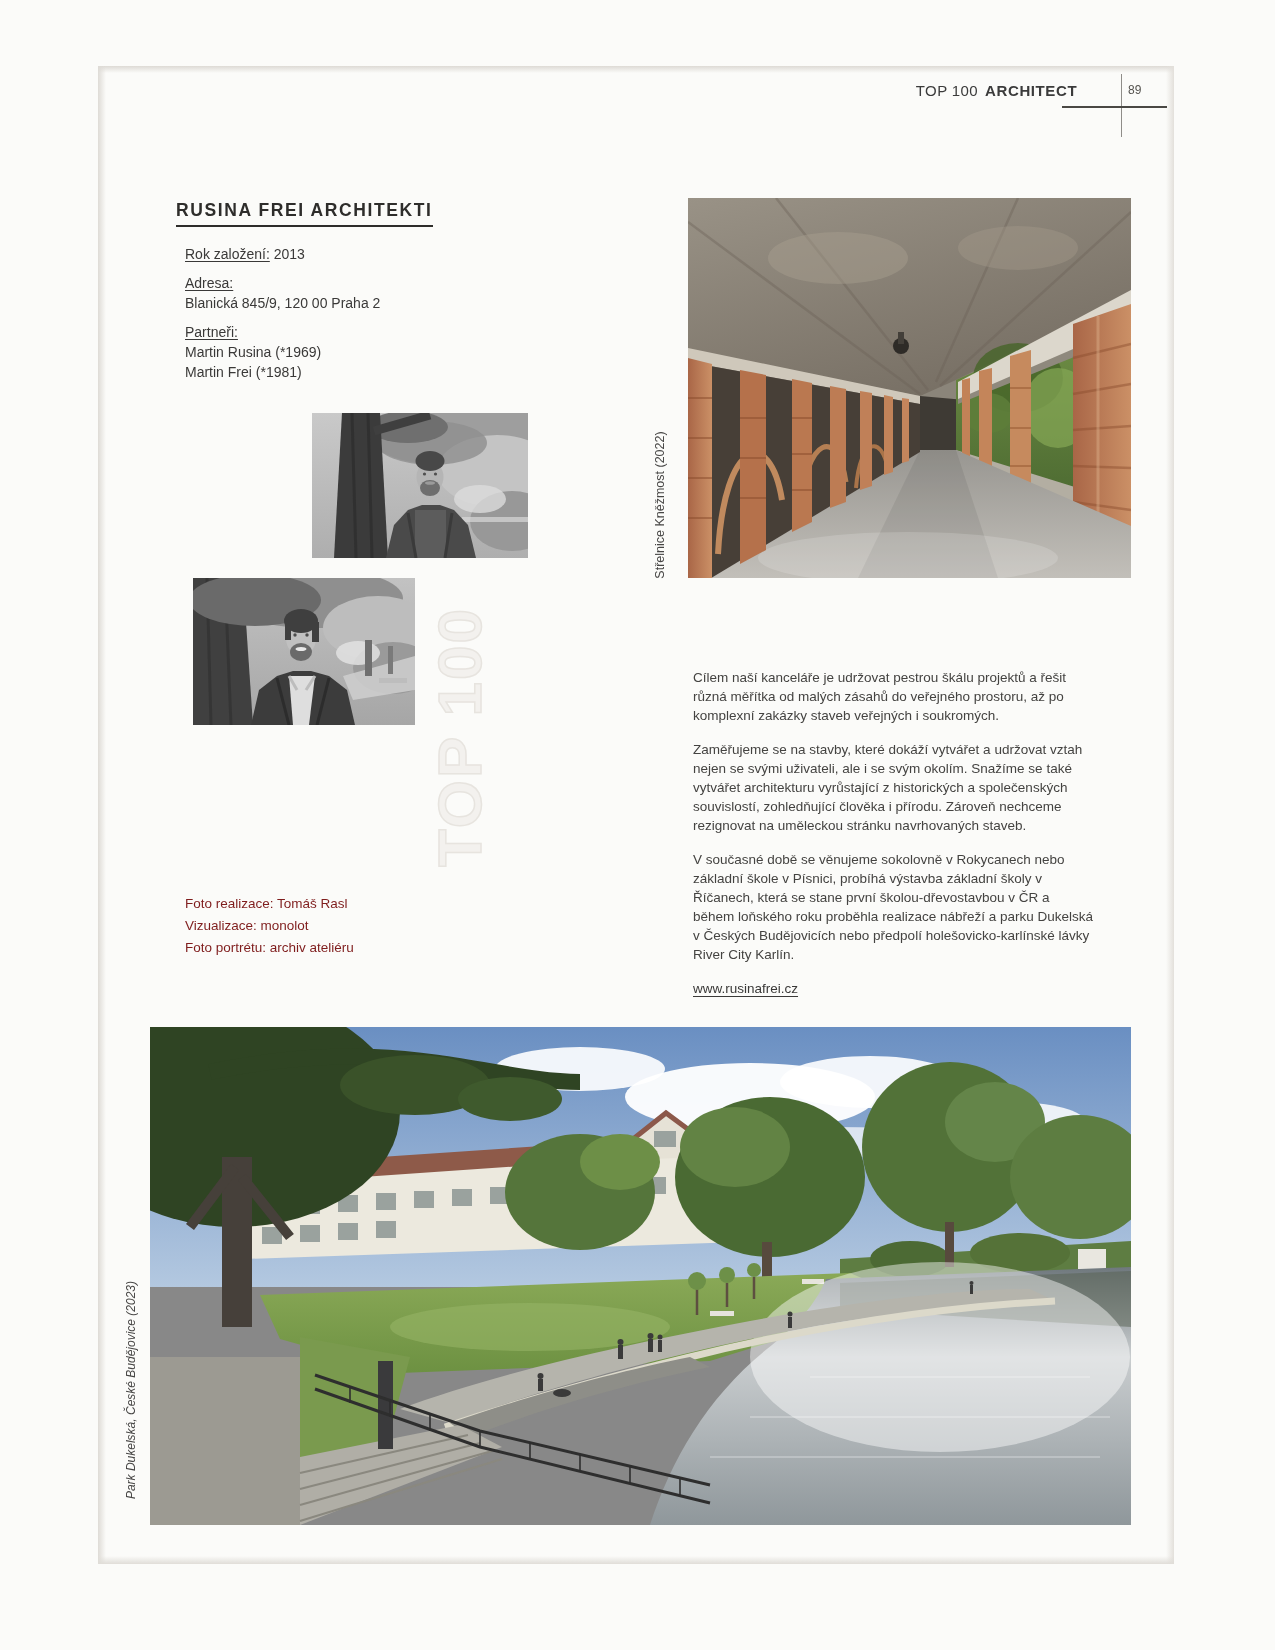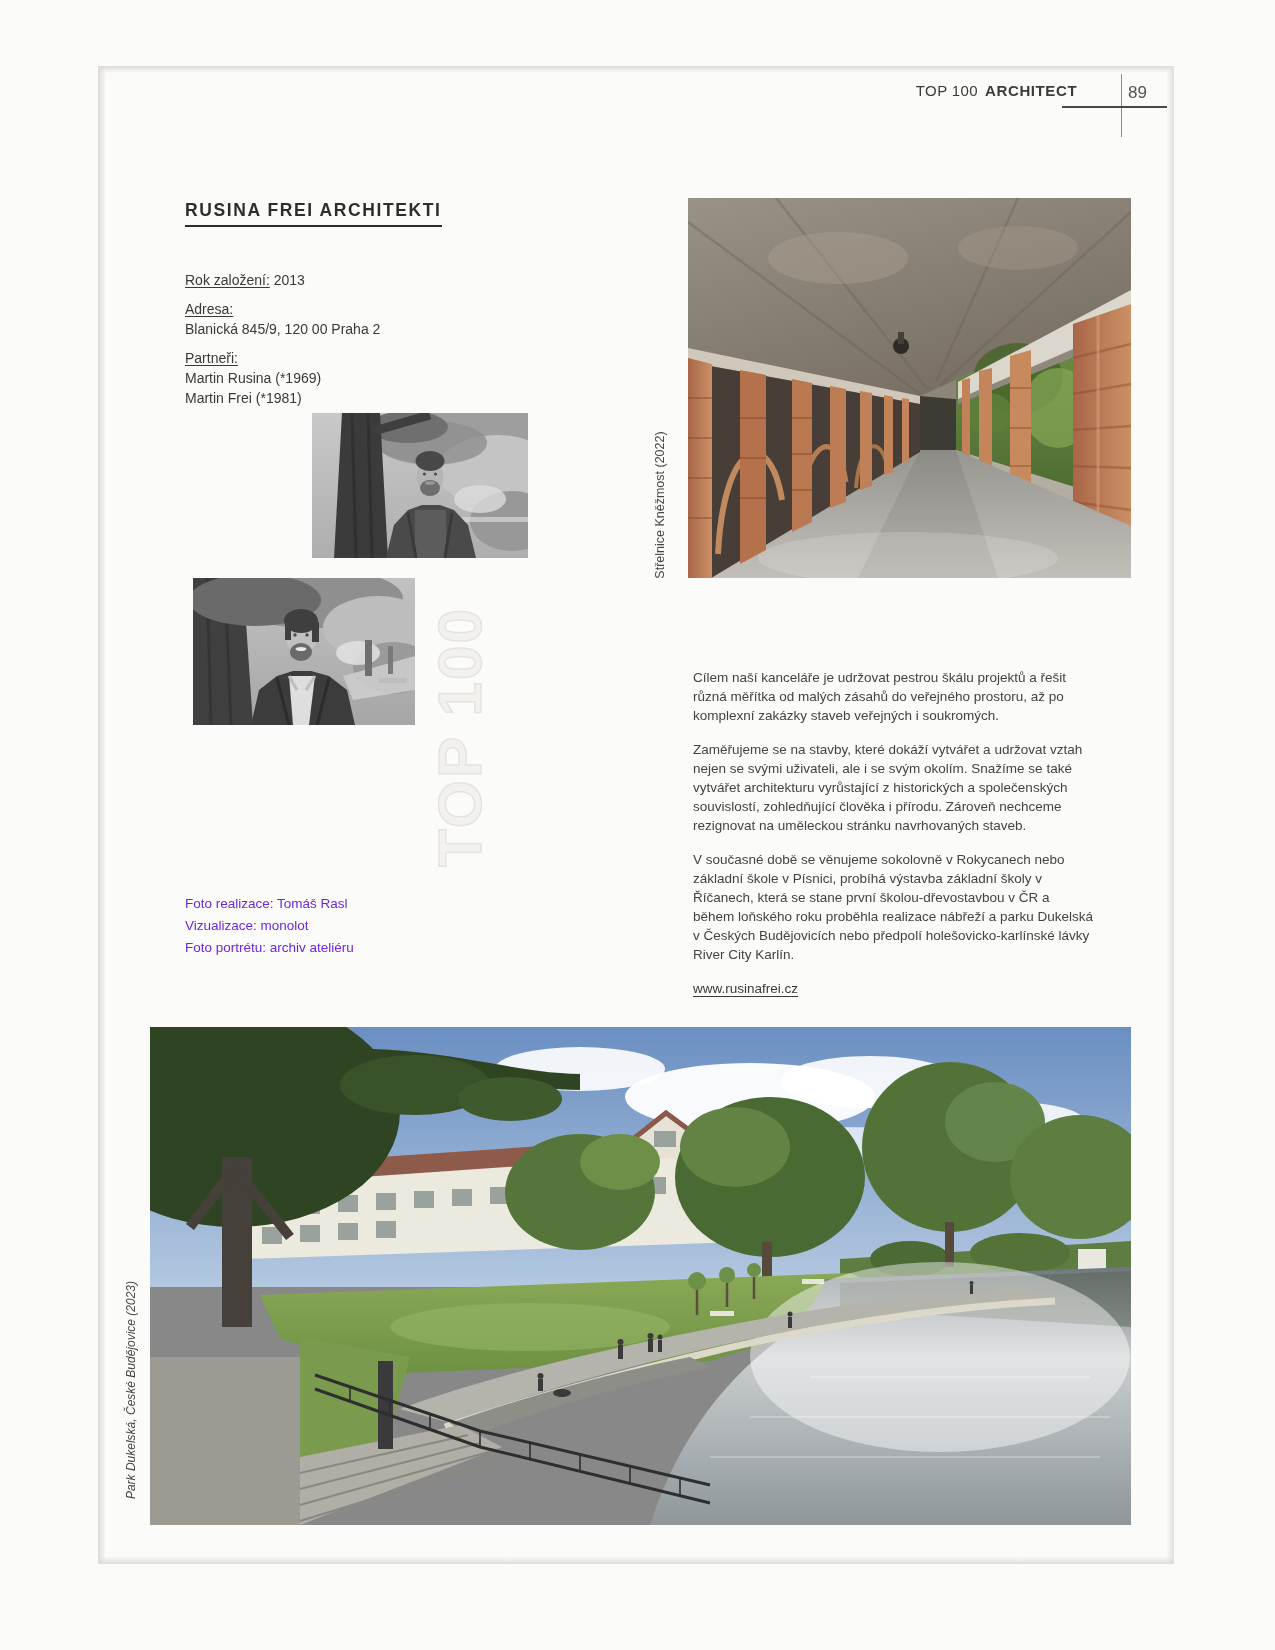--- a/index.html
+++ b/index.html
@@ -17,31 +17,31 @@
     background:linear-gradient(to right,#dedbd6,rgba(255,255,255,0));}
   .edge-right{left:1166px;top:66px;width:8px;height:1498px;
     background:linear-gradient(to left,#e3e0db,rgba(255,255,255,0));}
   .edge-bottom{left:98px;top:1556px;width:1076px;height:8px;
     background:linear-gradient(to top,#e0ddd8,rgba(255,255,255,0));}
 
   
   .hdr-text{top:82px;left:880px;width:233px;text-align:center;font-size:15px;color:#3b3b3b;letter-spacing:.4px;white-space:nowrap;}
   .hdr-text .bold{font-weight:700;margin-left:7px;letter-spacing:.6px;}
   .hdr-vrule{left:1121px;top:74px;width:1px;height:63px;background:#8f8d89;}
-  .hdr-pagenum{left:1128px;top:83px;font-size:17px;color:#55534f;}
+  .hdr-pagenum{left:1128px;top:83px;font-size:12px;color:#55534f;}
   .hdr-underline{left:1062px;top:106px;width:105px;height:2px;background:#4a4844;}
 
   
-  .title{left:185px;top:200px;font-size:17.5px;font-weight:700;letter-spacing:1.6px;color:#2e2d2b;
+  .title{left:176px;top:200px;font-size:17.5px;font-weight:700;letter-spacing:1.6px;color:#2e2d2b;
     border-bottom:2px solid #2e2d2b;padding-bottom:4px;}
-  .info{left:185px;top:244px;font-size:14px;line-height:20px;color:#3a3938;margin-top:26px;}
+  .info{left:185px;top:244px;font-size:14px;line-height:20px;color:#3a3938;}
   .info .grp{margin-bottom:9px;}
   .u{text-decoration:underline;text-underline-offset:2px;}
 
-  .credits{left:185px;top:893px;font-size:13.5px;line-height:22px;color:#6d28d9;}
+  .credits{left:185px;top:893px;font-size:13.5px;line-height:22px;color:#7f1d1d;}
 
   
   .watermark{left:310px;top:702px;width:300px;height:70px;transform:rotate(-90deg);
     font-size:62px;font-weight:700;letter-spacing:2px;text-align:center;line-height:70px;
     color:#f3f1ee;-webkit-text-stroke:1.5px #e7e4df;}
 
   
   .cap{font-size:12.5px;color:#474645;transform:rotate(-90deg);text-align:center;white-space:nowrap;}
   .cap-top{left:547px;top:497px;width:228px;height:16px;}
   .cap-bottom{left:12px;top:1382px;width:240px;height:16px;font-style:italic;font-size:12px;}

